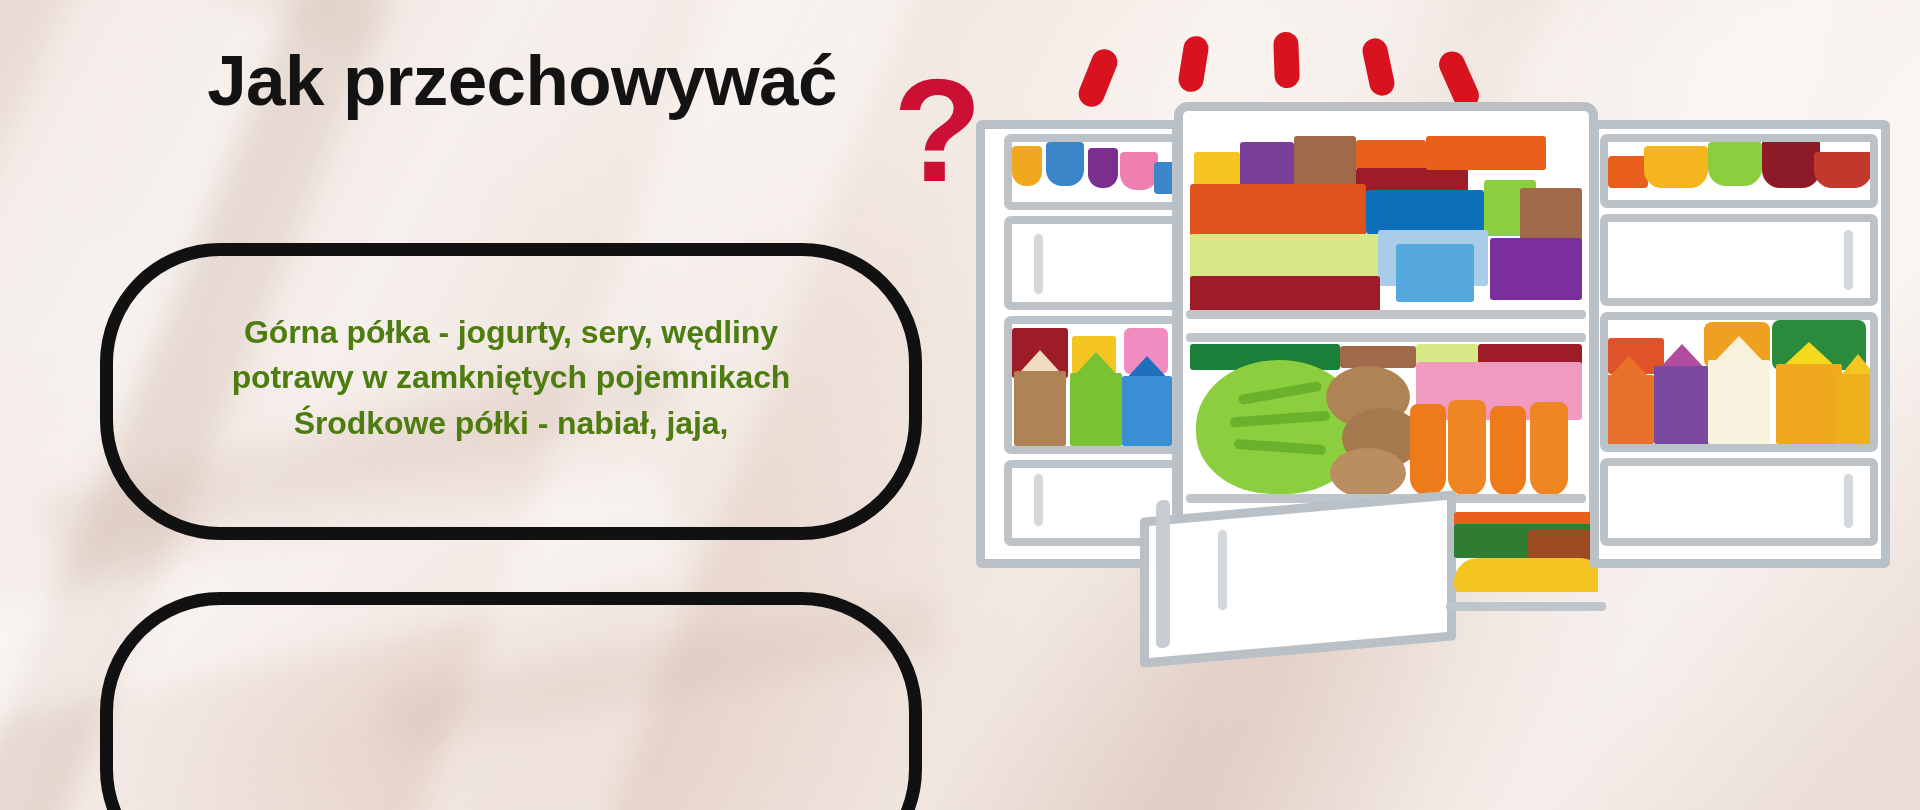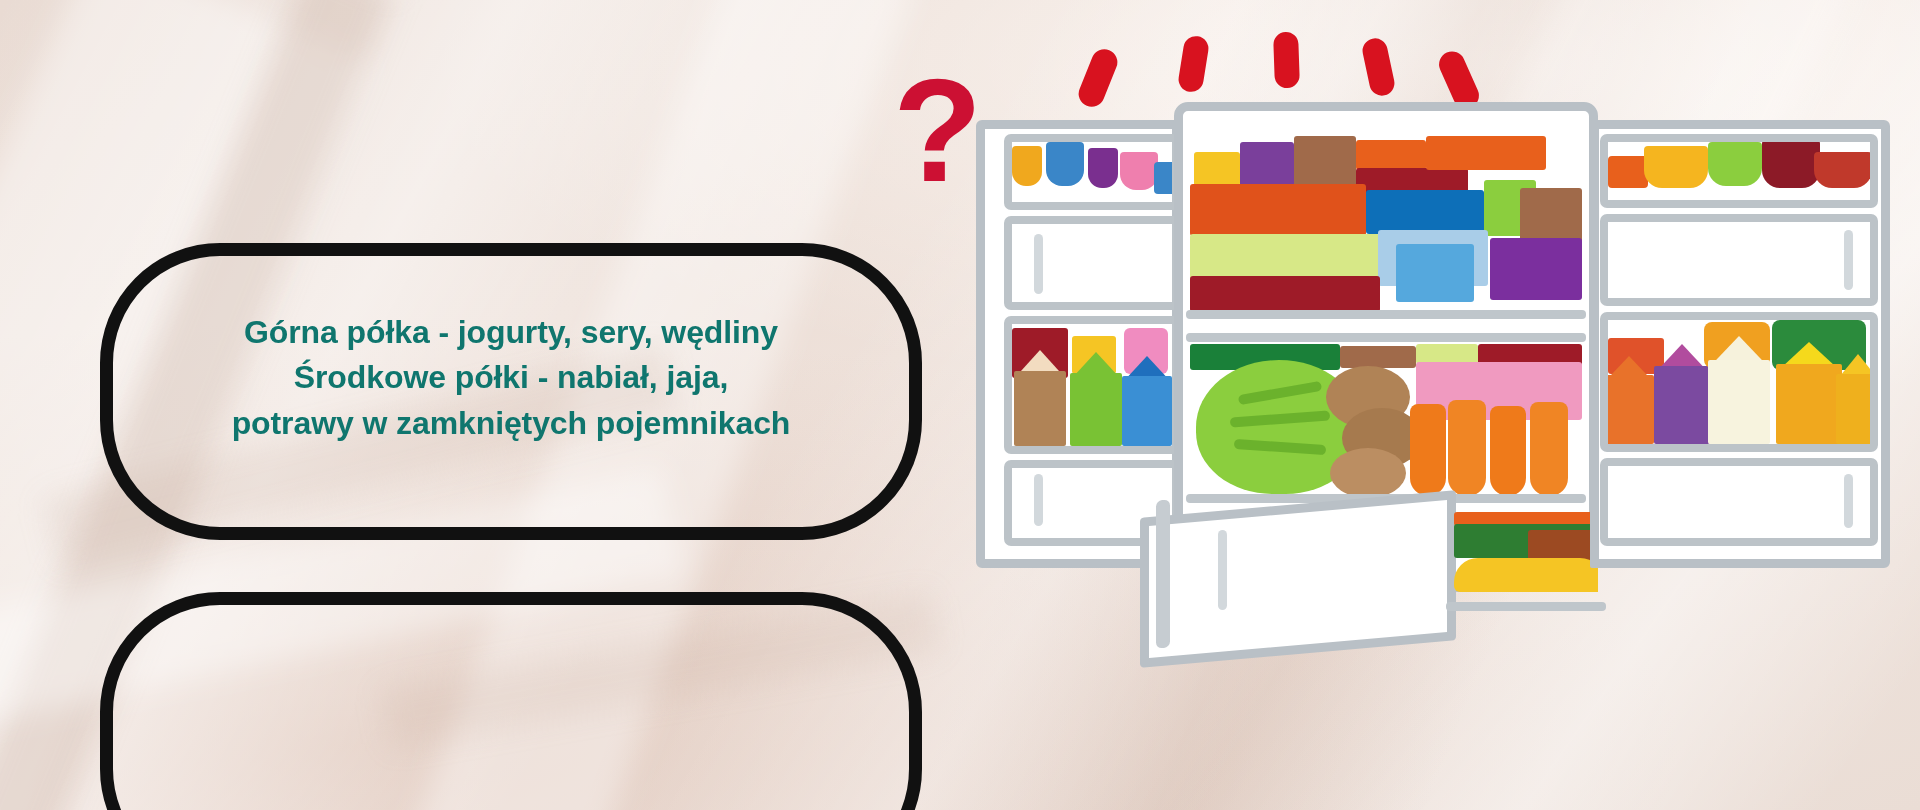--- a/index.html
+++ b/index.html
@@ -47,21 +47,21 @@
   
   .infobox{
     position:absolute;border:13px solid #111111;border-radius:120px;
     box-sizing:border-box;background:transparent;
   }
   #box1{left:100px;top:243px;width:822px;height:297px;}
   #box2{left:100px;top:592px;width:822px;height:297px;}
 
   .box-text{
     position:absolute;left:0;right:0;top:54px;
-    text-align:center;color:#0f766e;font-weight:700;
+    text-align:center;color:#4d7c0f;font-weight:700;
     font-size:32px;line-height:1.42;letter-spacing:-.1px;
     padding:0 28px;box-sizing:border-box;
   }
   .box-text .line{display:block;white-space:nowrap;}
 
   
   #fridge{position:absolute;left:960px;top:96px;width:960px;height:580px;}
   .fr{position:absolute;box-sizing:border-box;}
   .case{background:#ffffff;border:9px solid #b9c0c6;border-radius:9px;}
   .panel{background:#ffffff;border:8px solid #bcc3c8;border-radius:7px;}
@@ -85,35 +85,36 @@
   <div class="bg-base"></div>
   <div class="bg-streak" style="left:-120px;top:-40px;width:300px;height:1000px;transform:rotate(24deg);"></div>
   <div class="bg-streak dark" style="left:120px;top:-60px;width:90px;height:1000px;transform:rotate(22deg);"></div>
   <div class="bg-streak" style="left:560px;top:-80px;width:180px;height:1050px;transform:rotate(20deg);"></div>
   <div class="bg-streak dark" style="left:40px;top:420px;width:640px;height:70px;transform:rotate(-14deg);opacity:.55;"></div>
   <div class="bg-streak" style="left:-40px;top:540px;width:720px;height:110px;transform:rotate(-12deg);"></div>
   <div class="bg-streak dark" style="left:380px;top:640px;width:560px;height:60px;transform:rotate(-10deg);opacity:.5;"></div>
   <div class="bg-streak" style="left:1500px;top:-100px;width:260px;height:500px;transform:rotate(26deg);opacity:.7;"></div>
 
   <div class="headline">
+    <span class="l1">Jak przechowywać</span>
   </div>
 
   <div class="qmark">?</div>
 
   <div class="dash" style="left:1085px;top:48px;width:26px;height:60px;transform:rotate(22deg);"></div>
   <div class="dash" style="left:1181px;top:36px;width:25px;height:56px;transform:rotate(9deg);"></div>
   <div class="dash" style="left:1274px;top:32px;width:25px;height:56px;transform:rotate(-2deg);"></div>
   <div class="dash" style="left:1366px;top:38px;width:25px;height:58px;transform:rotate(-12deg);"></div>
   <div class="dash" style="left:1446px;top:50px;width:26px;height:60px;transform:rotate(-24deg);"></div>
 
   <div class="infobox" id="box1">
     <div class="box-text">
       <span class="line">Górna półka - jogurty, sery, wędliny</span>
+      <span class="line">potrawy w zamkniętych pojemnikach</span>
       <span class="line">Środkowe półki - nabiał, jaja,</span>
-      <span class="line">potrawy w zamkniętych pojemnikach</span>
     </div>
   </div>
 
   <div class="infobox" id="box2"></div>
 
   <div id="fridge">
 
     <div class="fr case" style="left:16px;top:24px;width:205px;height:448px;border-radius:6px 2px 2px 6px;"></div>
 
     <div class="fr panel" style="left:44px;top:38px;width:176px;height:76px;"></div>

